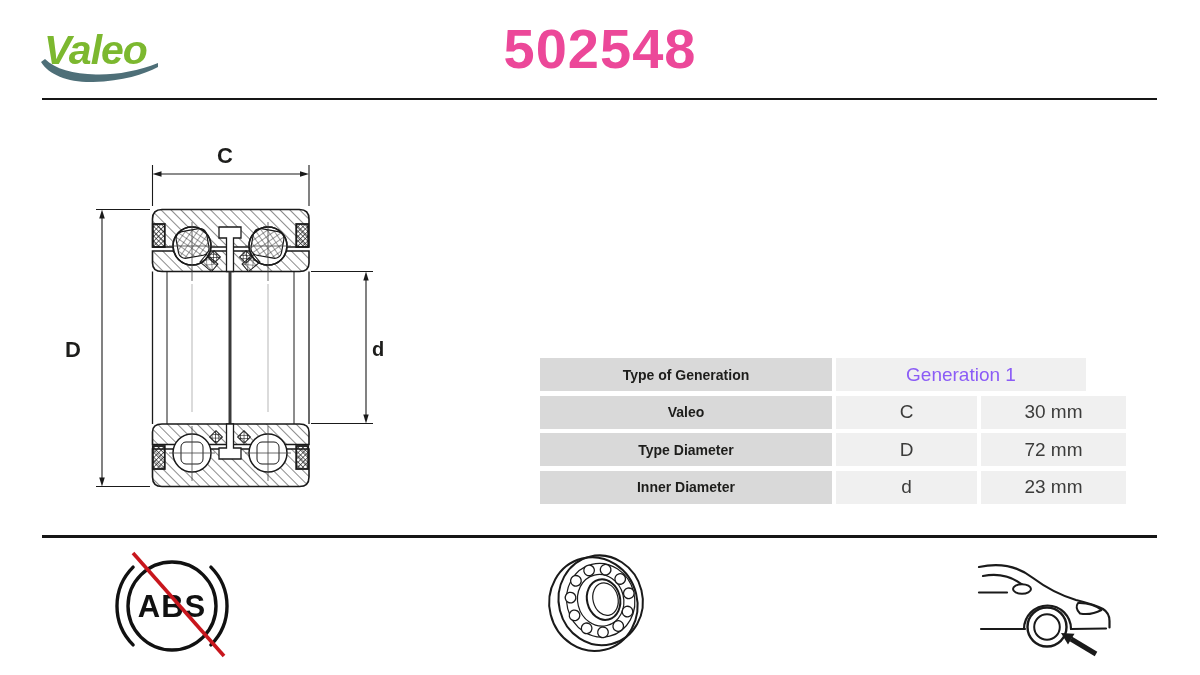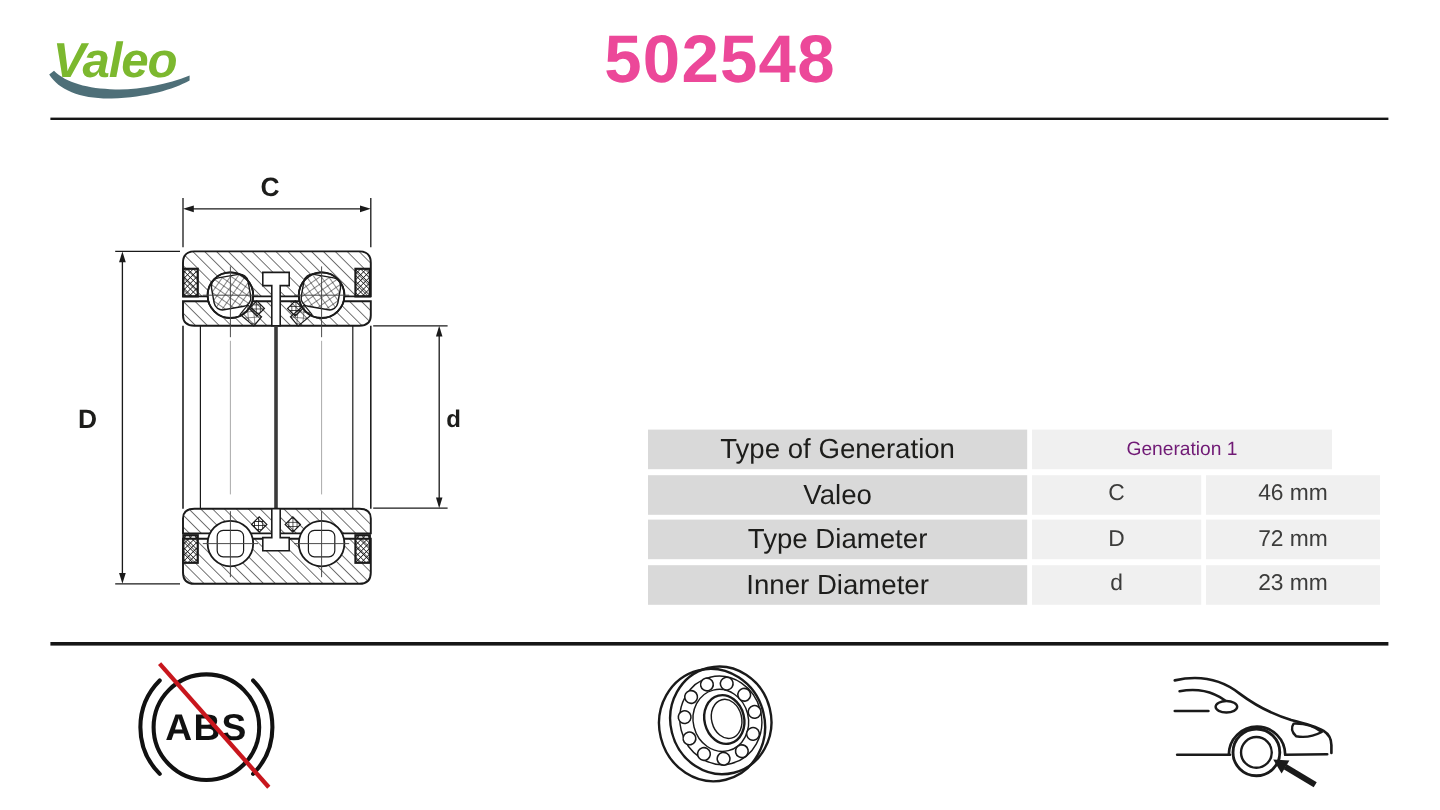--- a/index.html
+++ b/index.html
@@ -11,24 +11,24 @@
   
   .part-number{
     position:absolute;left:0;right:0;top:16px;text-align:center;
     font-size:56px;font-weight:700;letter-spacing:1px;color:#ec4899;
   }
   .divider{position:absolute;left:42px;width:1115px;height:2.5px;background:#161616;}
   
   .spec-table{position:absolute;left:540px;top:358px;width:610px;}
   .trow{display:flex;height:33px;margin-bottom:4.5px;}
   .tcell{display:flex;align-items:center;justify-content:center;}
-  .tlabel{width:316px;background:#d9d9d9;font-weight:400;font-size:23px;color:#1d1d1b;margin-right:4px;}
+  .tlabel{width:292px;background:#d9d9d9;font-weight:700;font-size:14px;color:#1d1d1b;margin-right:4px;}
   .tsym{width:141px;background:#f0f0f0;font-size:19px;color:#3c3c3b;margin-right:4px;}
   .tval{width:145px;background:#f0f0f0;font-size:19px;color:#3c3c3b;}
-  .tspan{width:250px;background:#f0f0f0;font-size:16px;color:#701a75;}
+  .tspan{width:250px;background:#f0f0f0;font-size:19px;color:#8b5cf6;}
   svg text{font-family:"Liberation Sans",sans-serif;}
 </style>
 </head>
 <body>
 
 <div class="page">
 
   <svg class="abs" style="left:38px;top:22px" width="122" height="66" viewBox="0 0 122 66">
     <text x="6" y="42" font-size="41" font-weight="bold" font-style="italic" fill="#7cb82f" letter-spacing="-1">Valeo</text>
     <path d="M3 40 C 11 53 30 60.5 55 60 C 85 59 106 52.5 120 45 L 120 41 C 100 49 78 53 58 52.5 C 35 52 17 47 7 37 Z" fill="#4e6f78"></path>
@@ -160,21 +160,21 @@
   </svg>
 
   <div class="spec-table">
     <div class="trow">
       <div class="tcell tlabel">Type of Generation</div>
       <div class="tcell tspan">Generation 1</div>
     </div>
     <div class="trow">
       <div class="tcell tlabel">Valeo</div>
       <div class="tcell tsym">C</div>
-      <div class="tcell tval">46 mm</div>
+      <div class="tcell tval">30 mm</div>
     </div>
     <div class="trow">
       <div class="tcell tlabel">Type Diameter</div>
       <div class="tcell tsym">D</div>
       <div class="tcell tval">72 mm</div>
     </div>
     <div class="trow">
       <div class="tcell tlabel">Inner Diameter</div>
       <div class="tcell tsym">d</div>
       <div class="tcell tval">23 mm</div>

